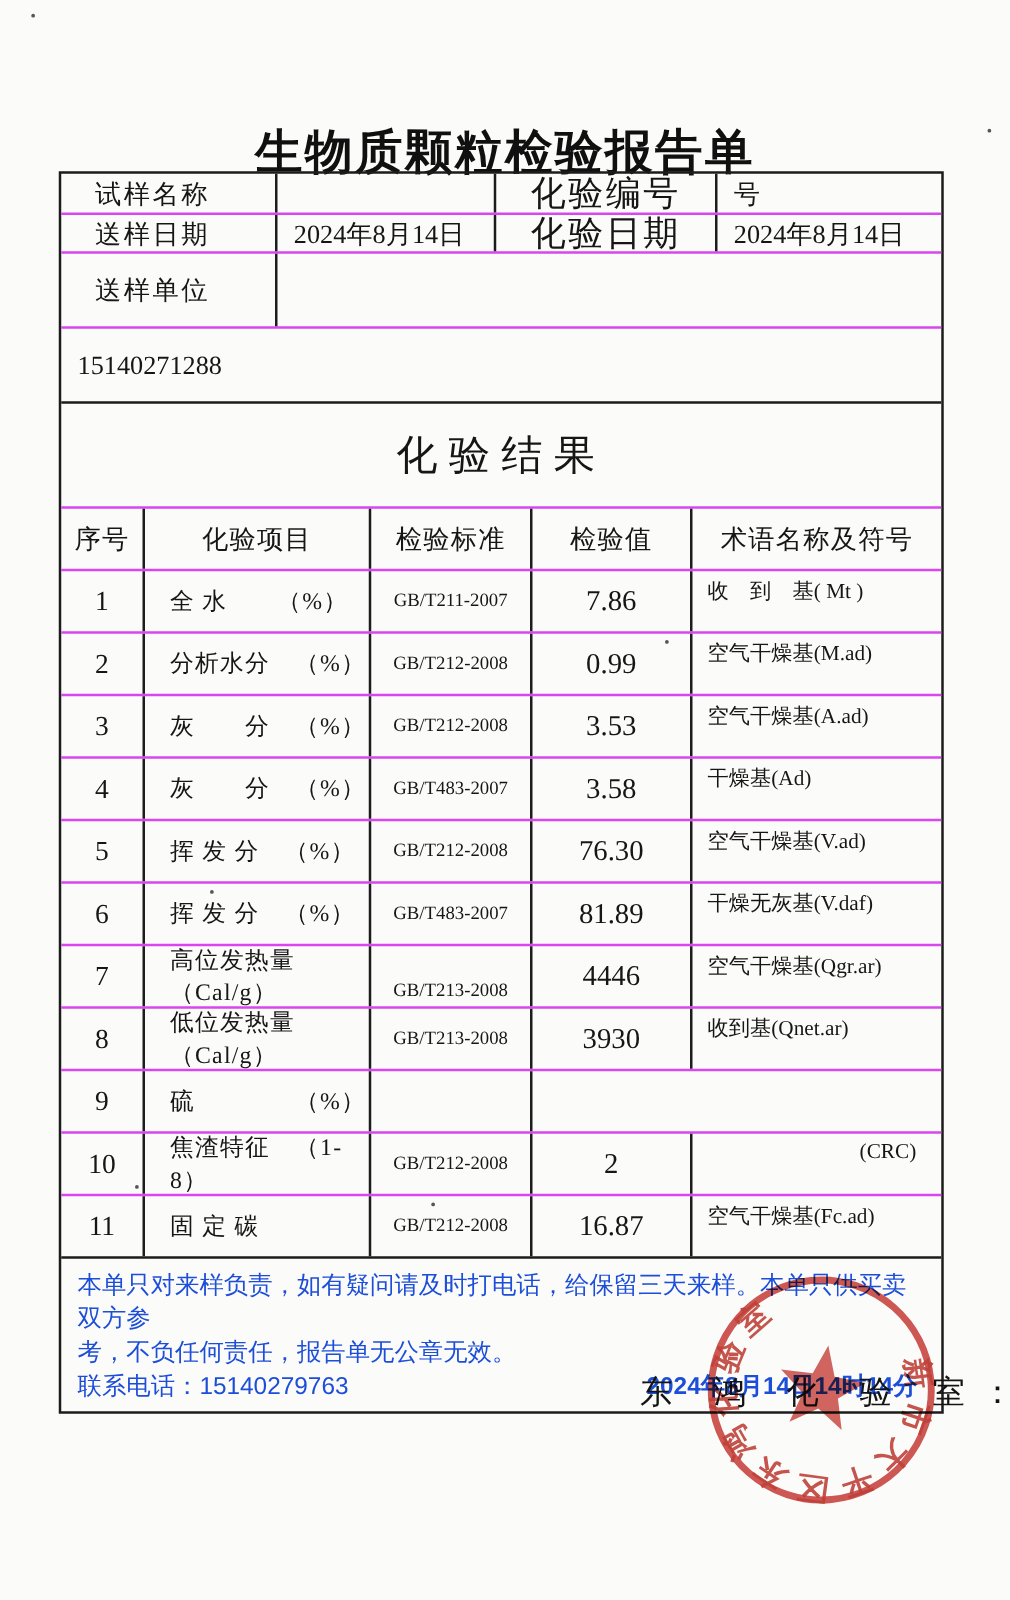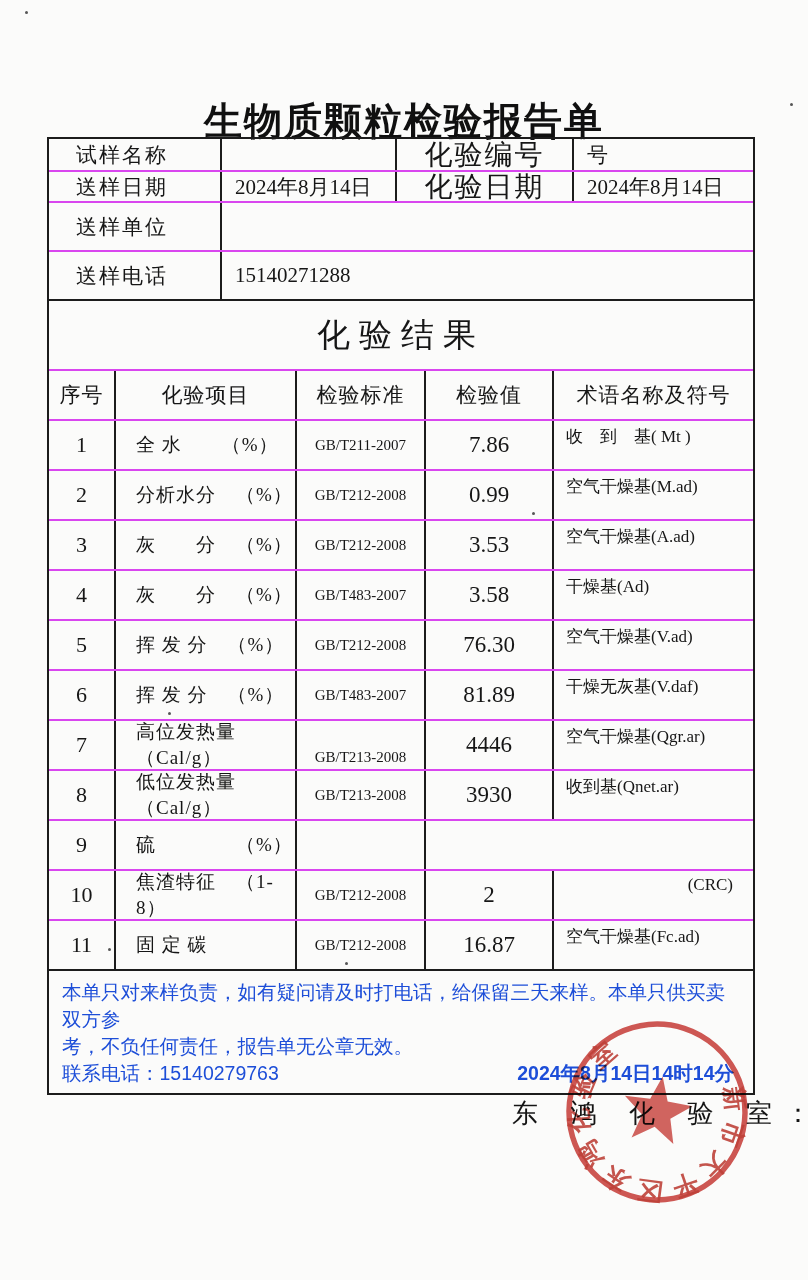--- a/index.html
+++ b/index.html
@@ -19,26 +19,26 @@
     position:absolute; left:47px; top:137px; width:708px;
     border:2px solid #1c1c1c; background:transparent;
   }
   .row{ display:grid; border-top:2px solid #d946ef; }
   .row:first-child{ border-top:none; }
   .cell{ display:flex; align-items:center; border-left:2px solid #1c1c1c; min-height:100%; }
   .cell:first-child{ border-left:none; }
 
   
   .info-row4{ grid-template-columns:171px 175px 177px 1fr; height:31px; }
-  .info-row2{ grid-template-columns:171px 1fr; height:49px; }
+  .info-row2{ grid-template-columns:171px 1fr; height:60px; }
   .lbl{ font-size:21px; padding-left:27px; letter-spacing:2px; }
   .lbl-c{ font-size:28px; justify-content:center; letter-spacing:2px; }
   .val{ font-size:21px; padding-left:13px; }
 
-  .banner{ height:70px; display:flex; align-items:center; justify-content:center;
+  .banner{ height:84px; display:flex; align-items:center; justify-content:center;
     font-size:33px; letter-spacing:9px; font-weight:500; border-top:2px solid #1c1c1c; }
 
   
   .res-row{ grid-template-columns:65px 181px 129px 128px 1fr; height:50px; }
   .res-head .cell{ justify-content:center; font-size:21px; letter-spacing:1px; }
   .c-no{ justify-content:center; font-size:22px; }
   .c-item{ font-size:19px; padding-left:20px; letter-spacing:1px; }
   .c-std{ justify-content:center; font-size:15px; }
   .c-std.low{ align-items:flex-end; padding-bottom:3px; }
   .c-val{ justify-content:center; font-size:23px; }
@@ -78,21 +78,20 @@
     <div class="cell lbl">送样日期</div>
     <div class="cell val">2024年8月14日</div>
     <div class="cell lbl-c">化验日期</div>
     <div class="cell val">2024年8月14日</div>
   </div>
   <div class="row info-row2">
     <div class="cell lbl">送样单位</div>
     <div class="cell val"></div>
   </div>
   <div class="row info-row2">
-    <div class="cell lbl">送样电话</div>
     <div class="cell val">15140271288</div>
   </div>
 
   <div class="banner">化验结果</div>
 
   <div class="row res-row res-head">
     <div class="cell">序号</div>
     <div class="cell">化验项目</div>
     <div class="cell">检验标准</div>
     <div class="cell">检验值</div>

